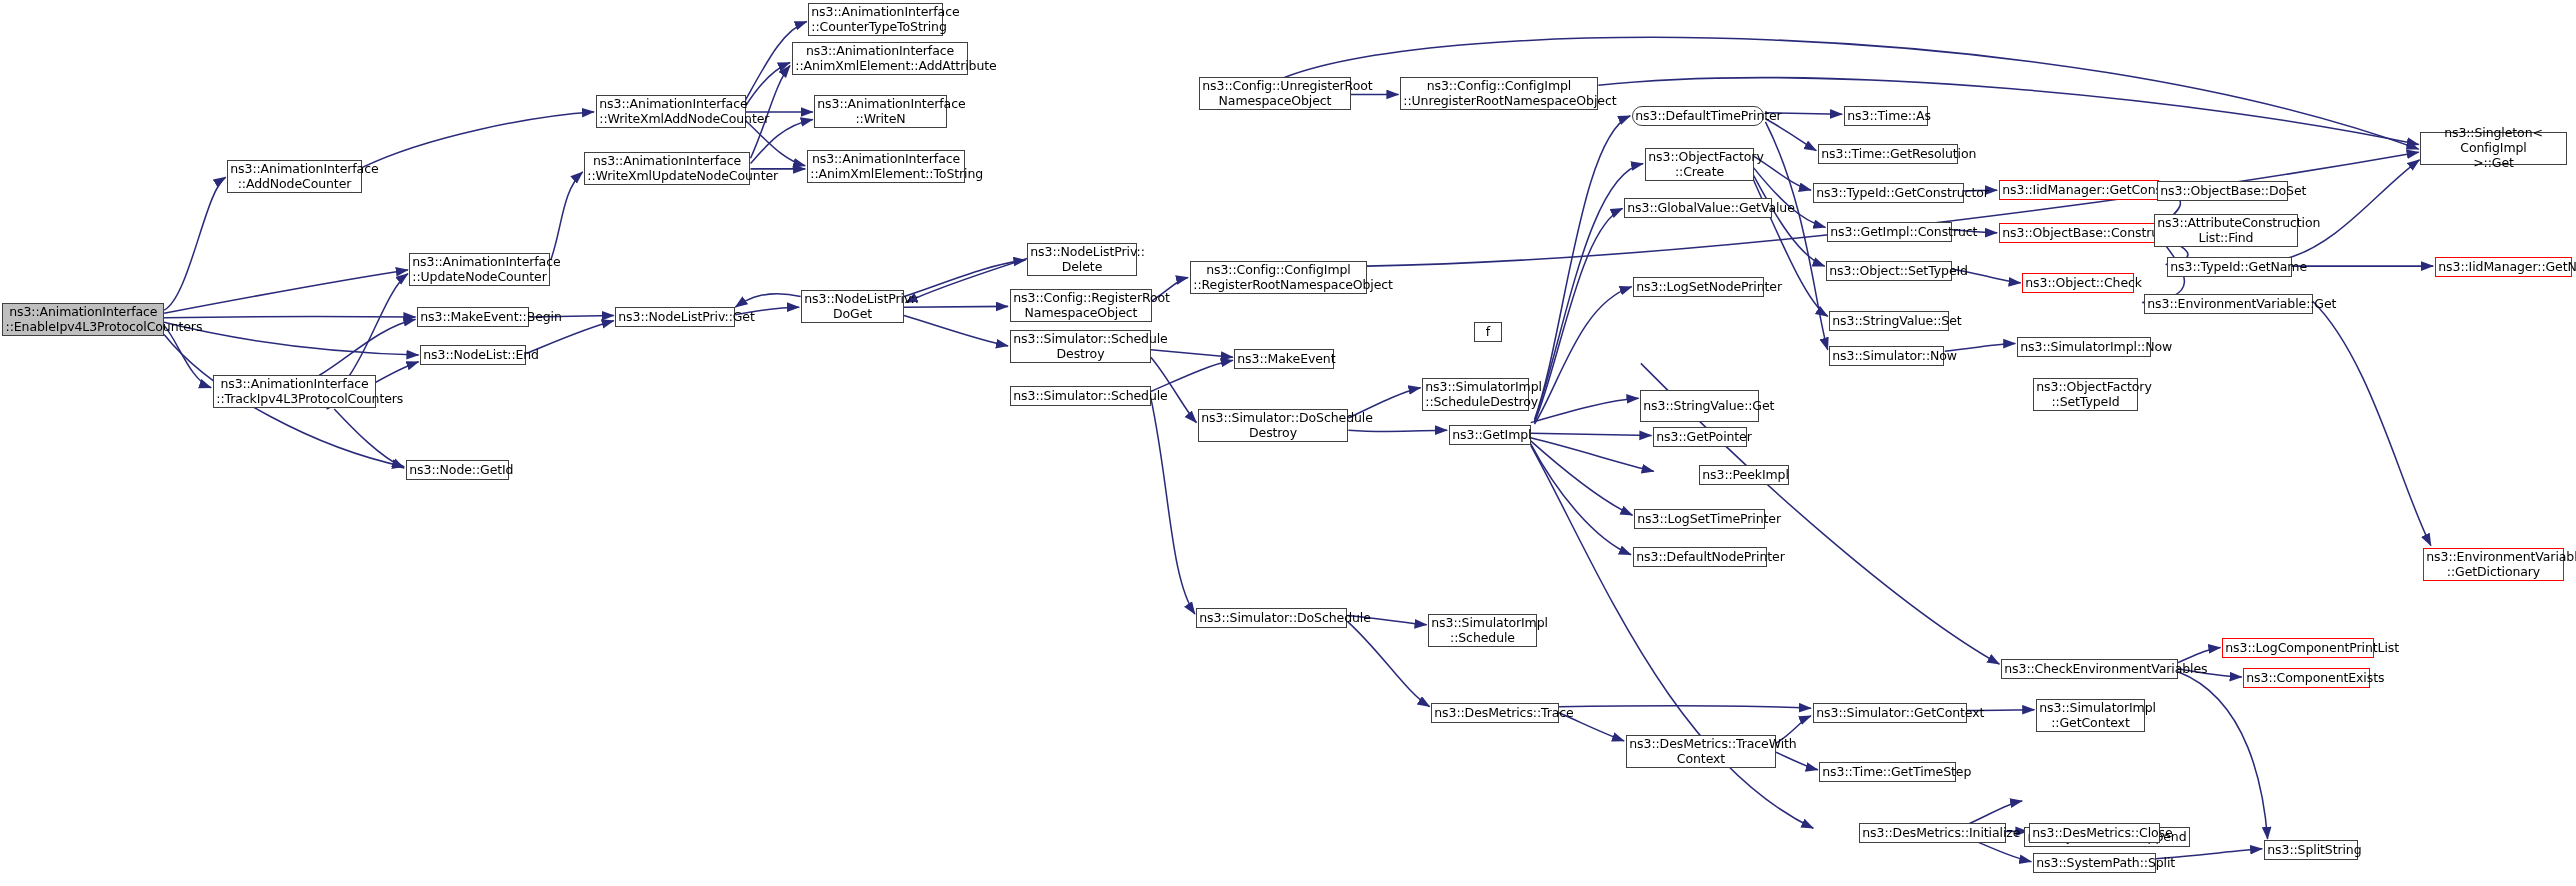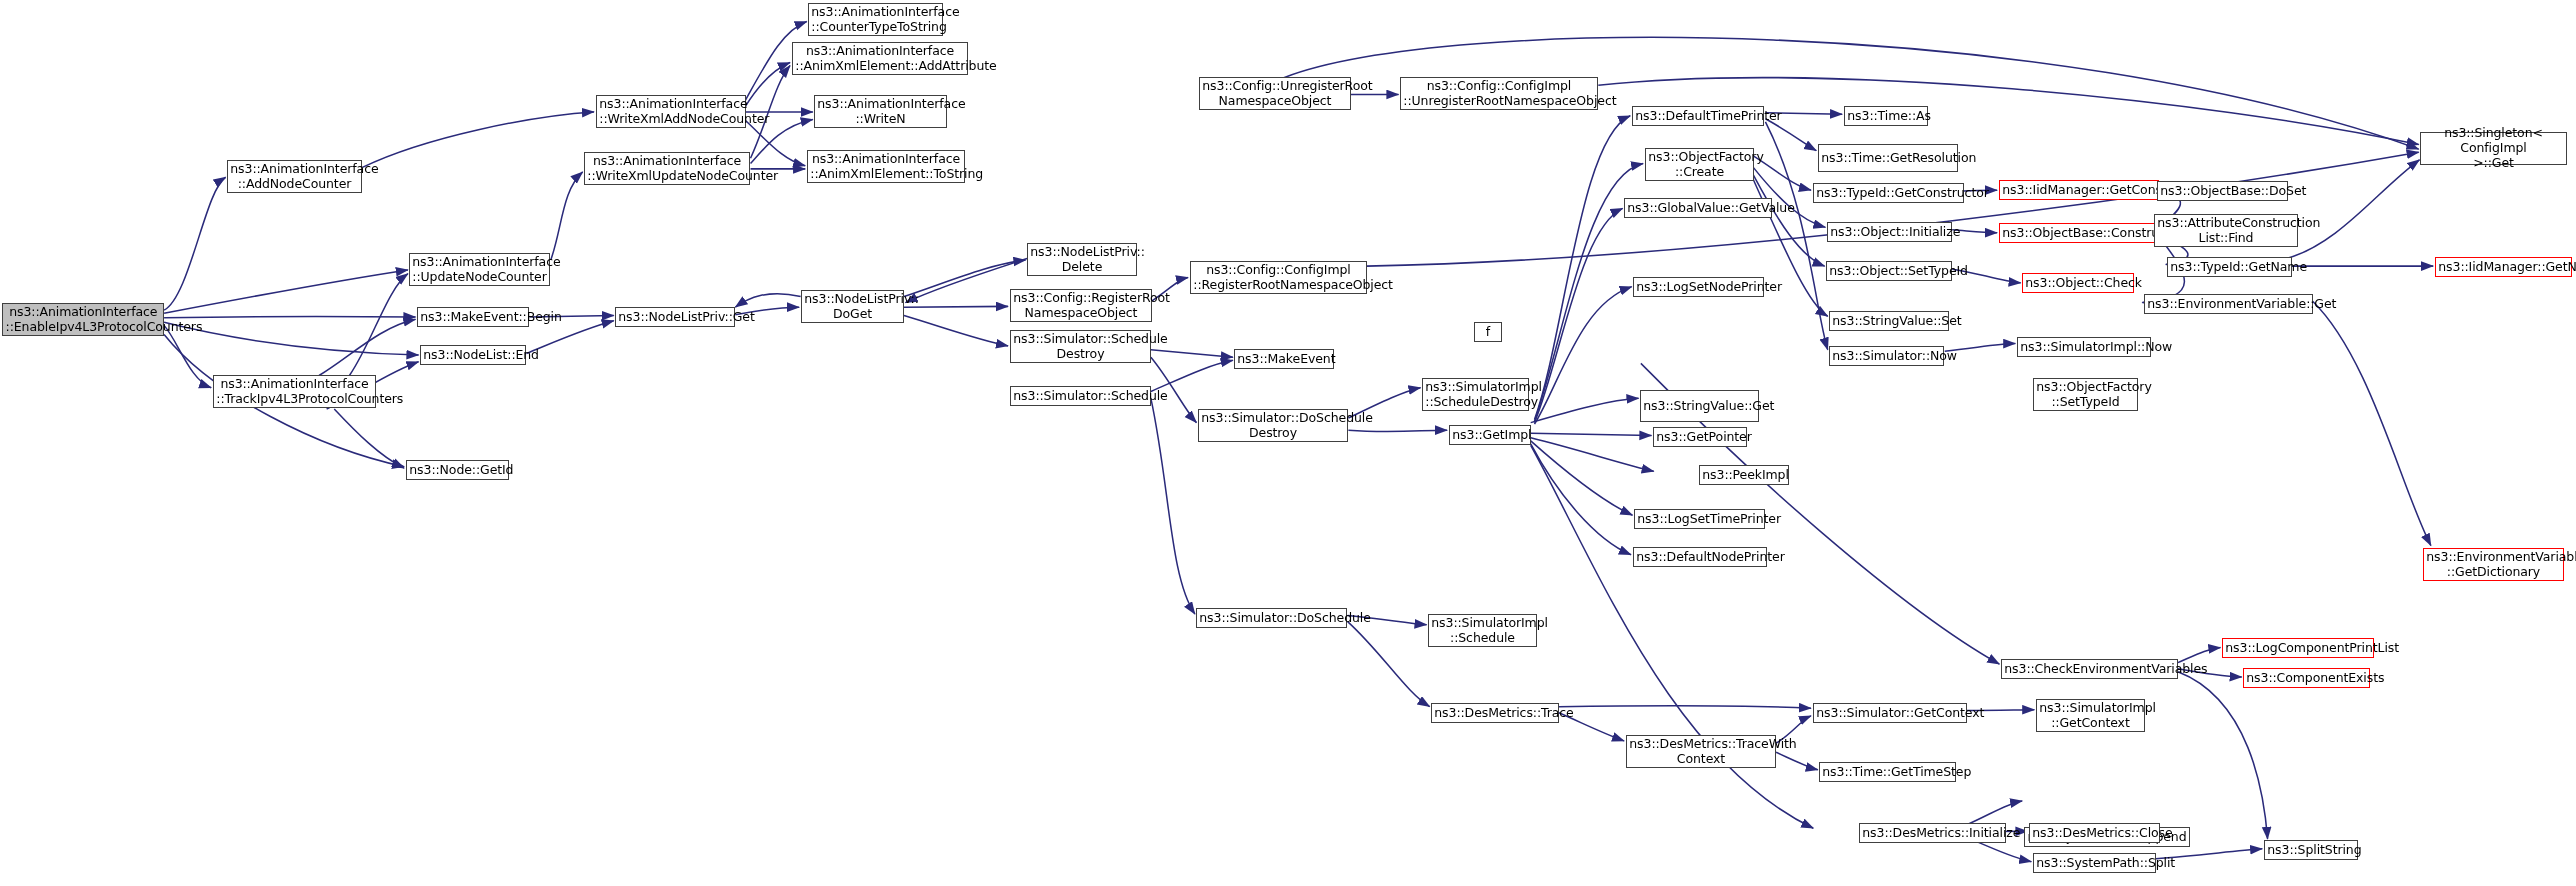--- a/index.html
+++ b/index.html
@@ -210,31 +210,31 @@
 NamespaceObject</span></div>
       <div class="node" style="left: 1400px; top: 77px; width: 198px; height: 33px;"><span class="lbl">ns3::Config::ConfigImpl
 ::UnregisterRootNamespaceObject</span></div>
       <div class="node" style="left: 1474px; top: 322px; width: 28px; height: 20px;"><span class="lbl">f</span></div>
       <div class="node" style="left: 1449px; top: 425px; width: 82px; height: 20px;"><span class="lbl">ns3::GetImpl</span></div>
       <div class="node" style="left: 1640px; top: 390px; width: 119px; height: 32px;"><span class="lbl">ns3::StringValue::Get</span></div>
       <div class="node" style="left: 1653px; top: 427px; width: 94px; height: 20px;"><span class="lbl">ns3::GetPointer</span></div>
       <div class="node" style="left: 1655px; top: 465px; width: 90px; height: 20px; margin-left: 44px;"><span class="lbl">ns3::PeekImpl</span></div>
       <div class="node" style="left: 1634px; top: 509px; width: 131px; height: 20px;"><span class="lbl">ns3::LogSetTimePrinter</span></div>
       <div class="node" style="left: 1633px; top: 547px; width: 134px; height: 20px;"><span class="lbl">ns3::DefaultNodePrinter</span></div>
-      <div class="node" style="left: 1632px; top: 106px; width: 132px; height: 20px;"><span class="lbl">ns3::DefaultTimePrinter</span></div>
+      <div class="node" style="left: 1632px; top: 106px; width: 132px; height: 20px; border-radius: 10px;"><span class="lbl">ns3::DefaultTimePrinter</span></div>
       <div class="node" style="left: 1645px; top: 148px; width: 109px; height: 33px;"><span class="lbl">ns3::ObjectFactory
 ::Create</span></div>
       <div class="node" style="left: 1624px; top: 198px; width: 148px; height: 20px; align-items: flex-end;"><span class="lbl">ns3::GlobalValue::GetValue</span></div>
       <div class="node" style="left: 1633px; top: 277px; width: 131px; height: 20px;"><span class="lbl">ns3::LogSetNodePrinter</span></div>
       <div class="node" style="left: 1829px; top: 311px; width: 120px; height: 20px;"><span class="lbl">ns3::StringValue::Set</span></div>
       <div class="node" style="left: 1829px; top: 346px; width: 115px; height: 20px;"><span class="lbl">ns3::Simulator::Now</span></div>
       <div class="node" style="left: 1844px; top: 106px; width: 84px; height: 20px;"><span class="lbl">ns3::Time::As</span></div>
-      <div class="node" style="left: 1818px; top: 144px; width: 140px; height: 28px;"><span class="lbl">ns3::Time::GetResolution</span></div>
+      <div class="node" style="left: 1818px; top: 144px; width: 140px; height: 20px;"><span class="lbl">ns3::Time::GetResolution</span></div>
       <div class="node" style="left: 1813px; top: 183px; width: 151px; height: 20px;"><span class="lbl">ns3::TypeId::GetConstructor</span></div>
-      <div class="node" style="left: 1827px; top: 222px; width: 125px; height: 20px;"><span class="lbl">ns3::Object::Initialize</span></div>
+      <div class="node" style="left: 1827px; top: 222px; width: 125px; height: 20px;"><span class="lbl">ns3::GetImpl::Construct</span></div>
       <div class="node" style="left: 1826px; top: 261px; width: 126px; height: 20px;"><span class="lbl">ns3::Object::SetTypeId</span></div>
       <div class="node" style="left: 2017px; top: 337px; width: 134px; height: 20px;"><span class="lbl">ns3::SimulatorImpl::Now</span></div>
       <div class="node" style="left: 2033px; top: 378px; width: 105px; height: 33px;"><span class="lbl">ns3::ObjectFactory
 ::SetTypeId</span></div>
       <div class="node red" style="left: 1999px; top: 180px; width: 160px; height: 20px;"><span class="lbl">ns3::IidManager::GetConstructor</span></div>
       <div class="node red" style="left: 1999px; top: 223px; width: 162px; height: 20px;"><span class="lbl">ns3::ObjectBase::ConstructSelf</span></div>
       <div class="node red" style="left: 2022px; top: 273px; width: 112px; height: 20px;"><span class="lbl">ns3::Object::Check</span></div>
       <div class="node" style="left: 2157px; top: 181px; width: 131px; height: 20px;"><span class="lbl">ns3::ObjectBase::DoSet</span></div>
       <div class="node" style="left: 2154px; top: 214px; width: 144px; height: 33px;"><span class="lbl">ns3::AttributeConstruction
 List::Find</span></div>

